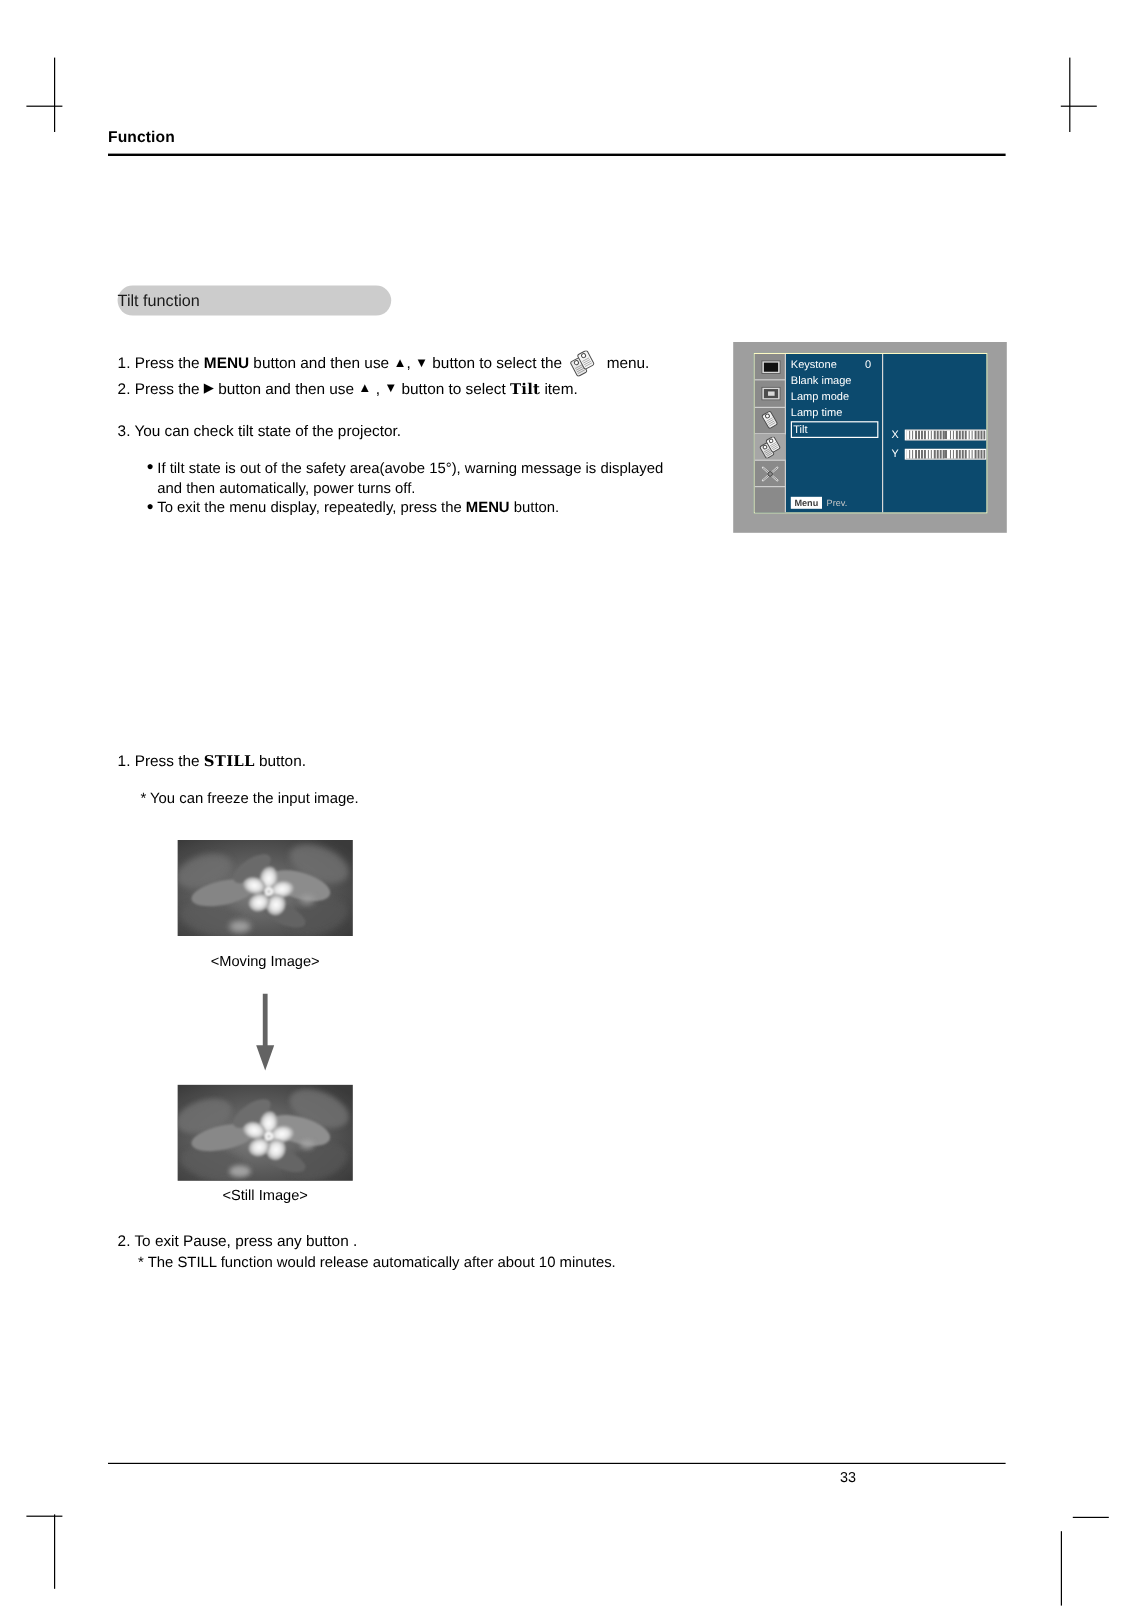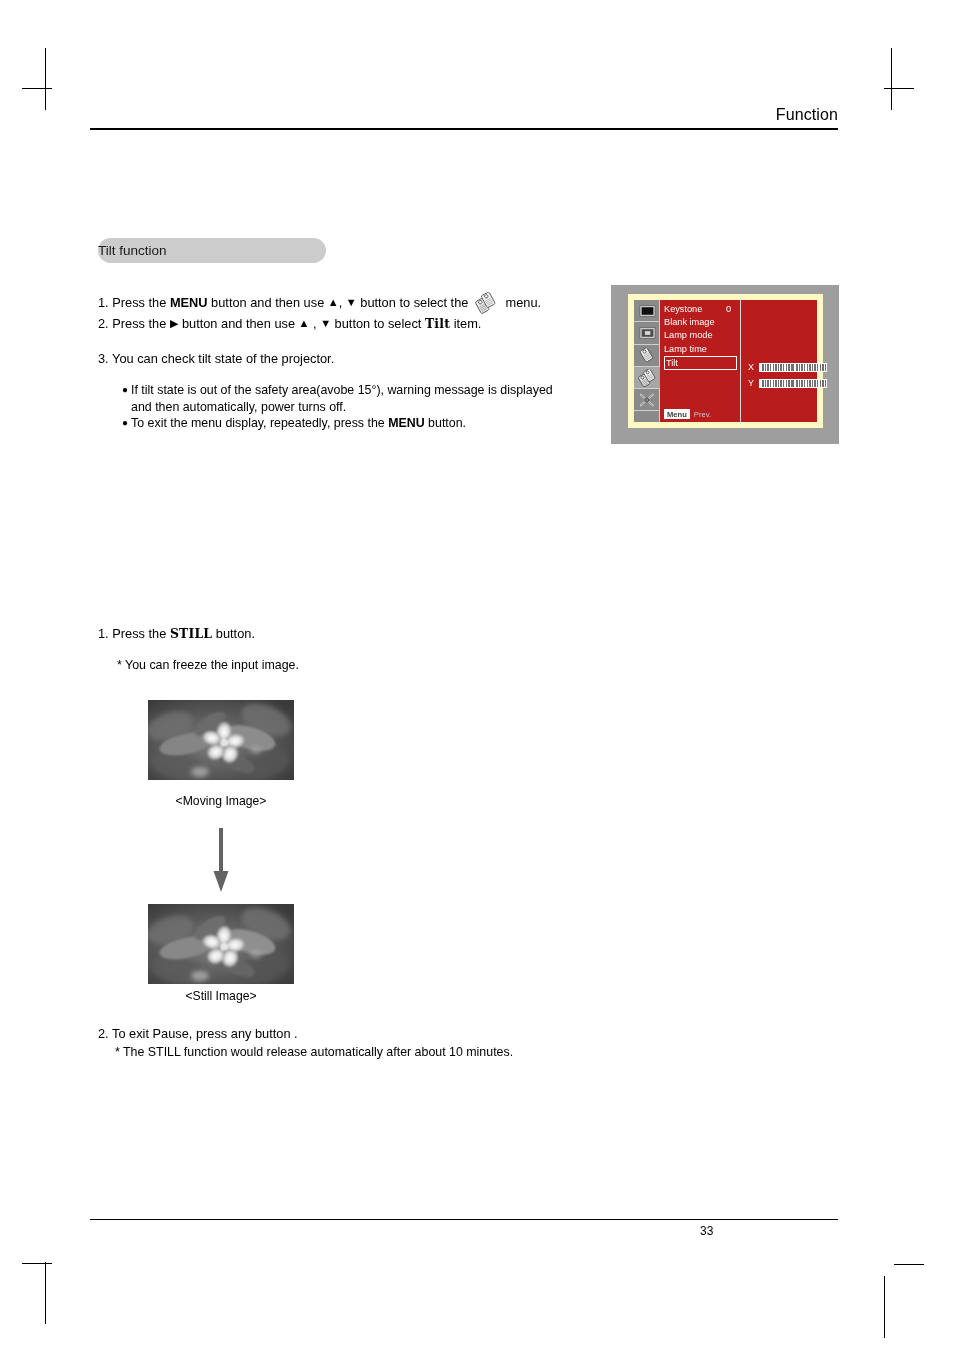--- a/index.html
+++ b/index.html
@@ -30,24 +30,24 @@
     height: 1px;
     background: #000;
   }
 
   
   #header-label {
     position: absolute;
     left: 90px;
     top: 106px;
     width: 748px;
-    text-align: right;
-    font-size: 16px;
+    font-size: 13px;
     letter-spacing: 0.1px;
     color: #000;
+    font-weight: bold;
   }
   #header-rule {
     position: absolute;
     left: 90px;
     top: 128px;
     width: 748px;
     height: 1.6px;
     background: #000;
   }
 
@@ -143,22 +143,22 @@
     width: 228px;
     height: 159px;
     background: #9e9e9e;
   }
   #osd-inner {
     position: absolute;
     left: 17px;
     top: 9px;
     width: 195px;
     height: 134px;
-    background: #b91c1c;
-    border: 6px solid #fef9c3;
+    background: #0c4a6e;
+    border: 1px solid #fef9c3;
     box-sizing: border-box;
   }
   #osd-iconcol {
     position: absolute;
     left: 0px;
     top: 0px;
     width: 26px;
     height: 100%;
     background: #8a8a8a;
     border-right: 1px solid #cfcfcf;

